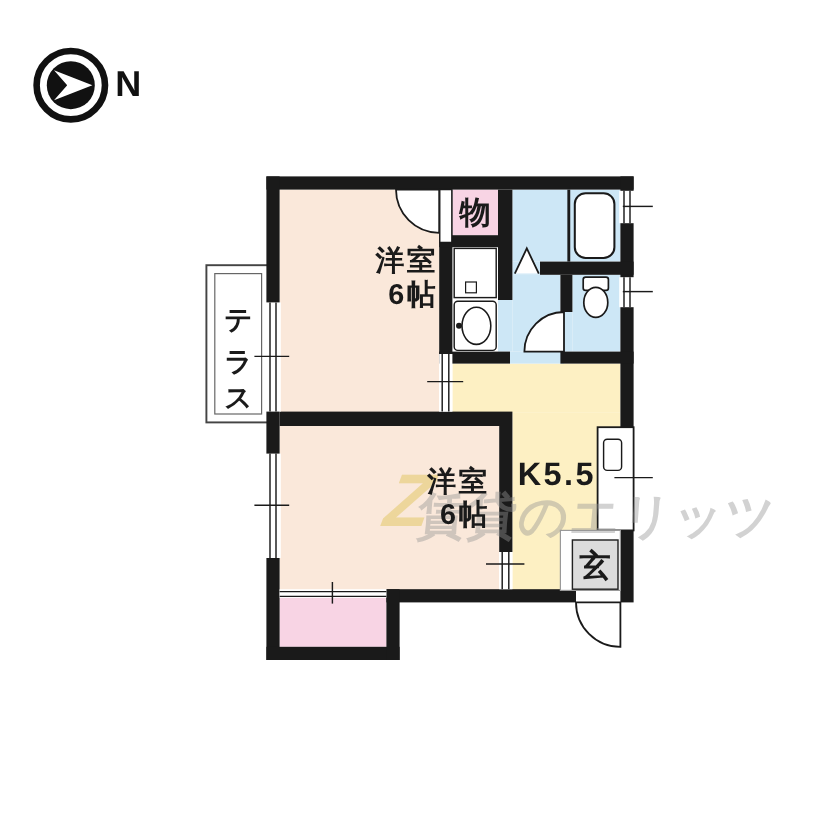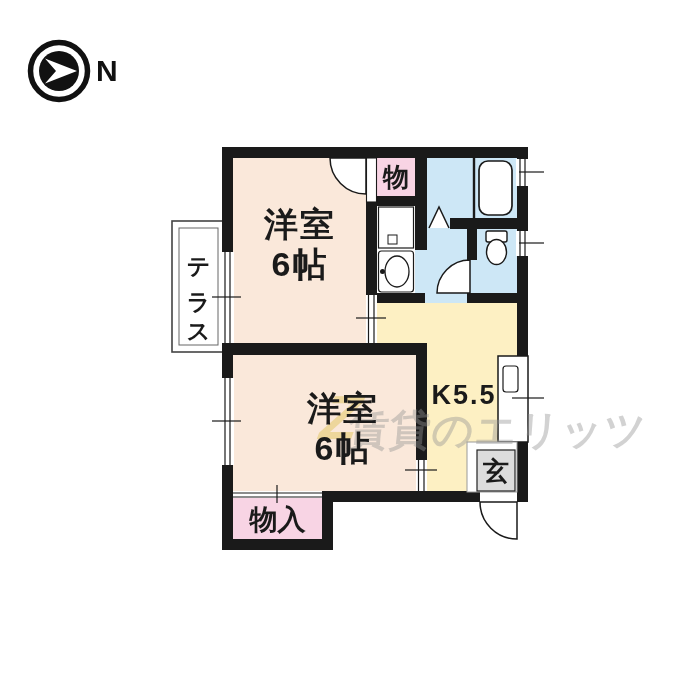--- a/index.html
+++ b/index.html
@@ -1,21 +1,21 @@
 <!DOCTYPE html>
 <html><head>
 <meta charset="utf-8">
 <style>
   html,body{margin:0;padding:0;background:#ffffff;}
   #canvas{position:relative;width:700px;height:700px;background:#ffffff;overflow:hidden;
           font-family:"Liberation Sans","DejaVu Sans",sans-serif;}
   #plan-svg{position:absolute;left:0;top:0;z-index:1;}
   .lbl{position:absolute;z-index:3;color:#1a1a1a;font-weight:600;text-align:center;
        white-space:nowrap;line-height:1.18;}
-  .lbl-room{font-size:34px;letter-spacing:2px;}
+  .lbl-room{font-size:24px;letter-spacing:2px;text-align:right;}
   .lbl-k{font-size:27px;font-weight:700;letter-spacing:2px;}
   .lbl-small{font-size:26px;font-weight:700;}
   .lbl-vert{writing-mode:vertical-rl;text-orientation:upright;font-size:23px;
             letter-spacing:7px;font-weight:600;}
   #watermark-logo{position:absolute;z-index:2;font-size:62px;font-weight:700;
       color:rgba(226,198,104,0.55);transform:skewX(-10deg);font-style:italic;}
   #watermark-text{position:absolute;z-index:2;font-size:41px;font-weight:700;
       color:rgba(148,148,148,0.42);transform:skewX(-5deg);letter-spacing:1px;}
   #north-label{position:absolute;z-index:3;font-size:30px;font-weight:700;color:#111;}
 </style>
@@ -162,17 +162,16 @@
     <div>洋室</div>
     <div>6帖</div>
   </div>
 
   <div class="lbl lbl-k" style="left:424px;top:380px;width:80px;">K5.5</div>
 
   <div class="lbl lbl-small" style="left:478px;top:456px;width:36px;">玄</div>
 
   <div class="lbl lbl-small" style="left:377px;top:162px;width:38px;">物</div>
 
-  <div class="lbl lbl-small" style="left:233px;top:503px;width:89px;font-size:28px;">物入</div>
 
   <div class="lbl lbl-vert" style="left:185px;top:237px;height:112px;">テラス</div>
 
 </div>
 
 </body></html>

